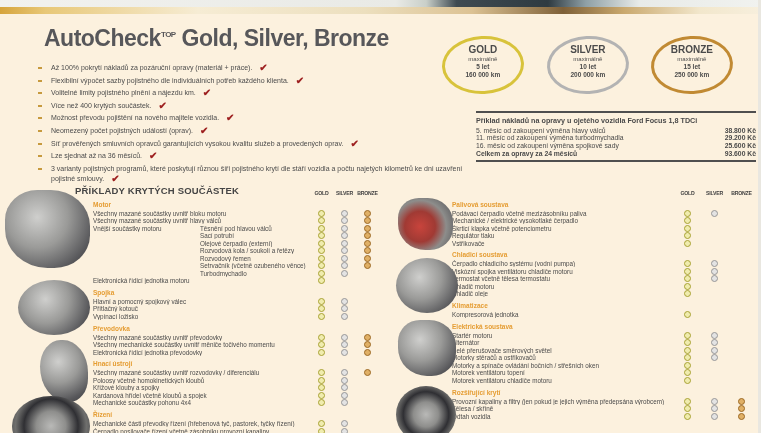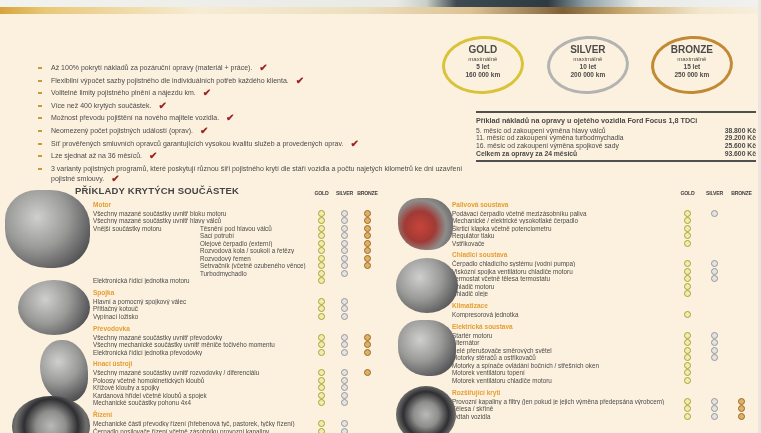--- a/index.html
+++ b/index.html
@@ -67,20 +67,21 @@
   .photo.red{background:radial-gradient(circle at 40% 55%,#c8443c 0%,#a03a34 35%,#8d8d8b 60%,#4a4a4e 100%);}
 </style>
 </head>
 <body>
 
 <div id="page">
   <div id="photo-strip"></div>
   <div id="gold-strip"></div>
   <div id="right-edge"></div>
 
+  <div id="title"><span>AutoCheck</span><sup>TOP</sup><span> Gold, Silver, Bronze</span></div>
 
   <ul id="benefits">
       <li><span class="bullet-marker"></span><span>Až 100% pokrytí nákladů za pozáruční opravy (materiál + práce).</span><span class="check">✔</span></li>
       <li><span class="bullet-marker"></span><span>Flexibilní výpočet sazby pojistného dle individuálních potřeb každého klienta.</span><span class="check">✔</span></li>
       <li><span class="bullet-marker"></span><span>Volitelné limity pojistného plnění a nájezdu km.</span><span class="check">✔</span></li>
       <li><span class="bullet-marker"></span><span>Více než 400 krytých součástek.</span><span class="check">✔</span></li>
       <li><span class="bullet-marker"></span><span>Možnost převodu pojištění na nového majitele vozidla.</span><span class="check">✔</span></li>
       <li><span class="bullet-marker"></span><span>Neomezený počet pojistných událostí (oprav).</span><span class="check">✔</span></li>
       <li><span class="bullet-marker"></span><span>Síť prověřených smluvních opravců garantujících vysokou kvalitu služeb a provedených oprav.</span><span class="check">✔</span></li>
       <li><span class="bullet-marker"></span><span>Lze sjednat až na 36 měsíců.</span><span class="check">✔</span></li>

